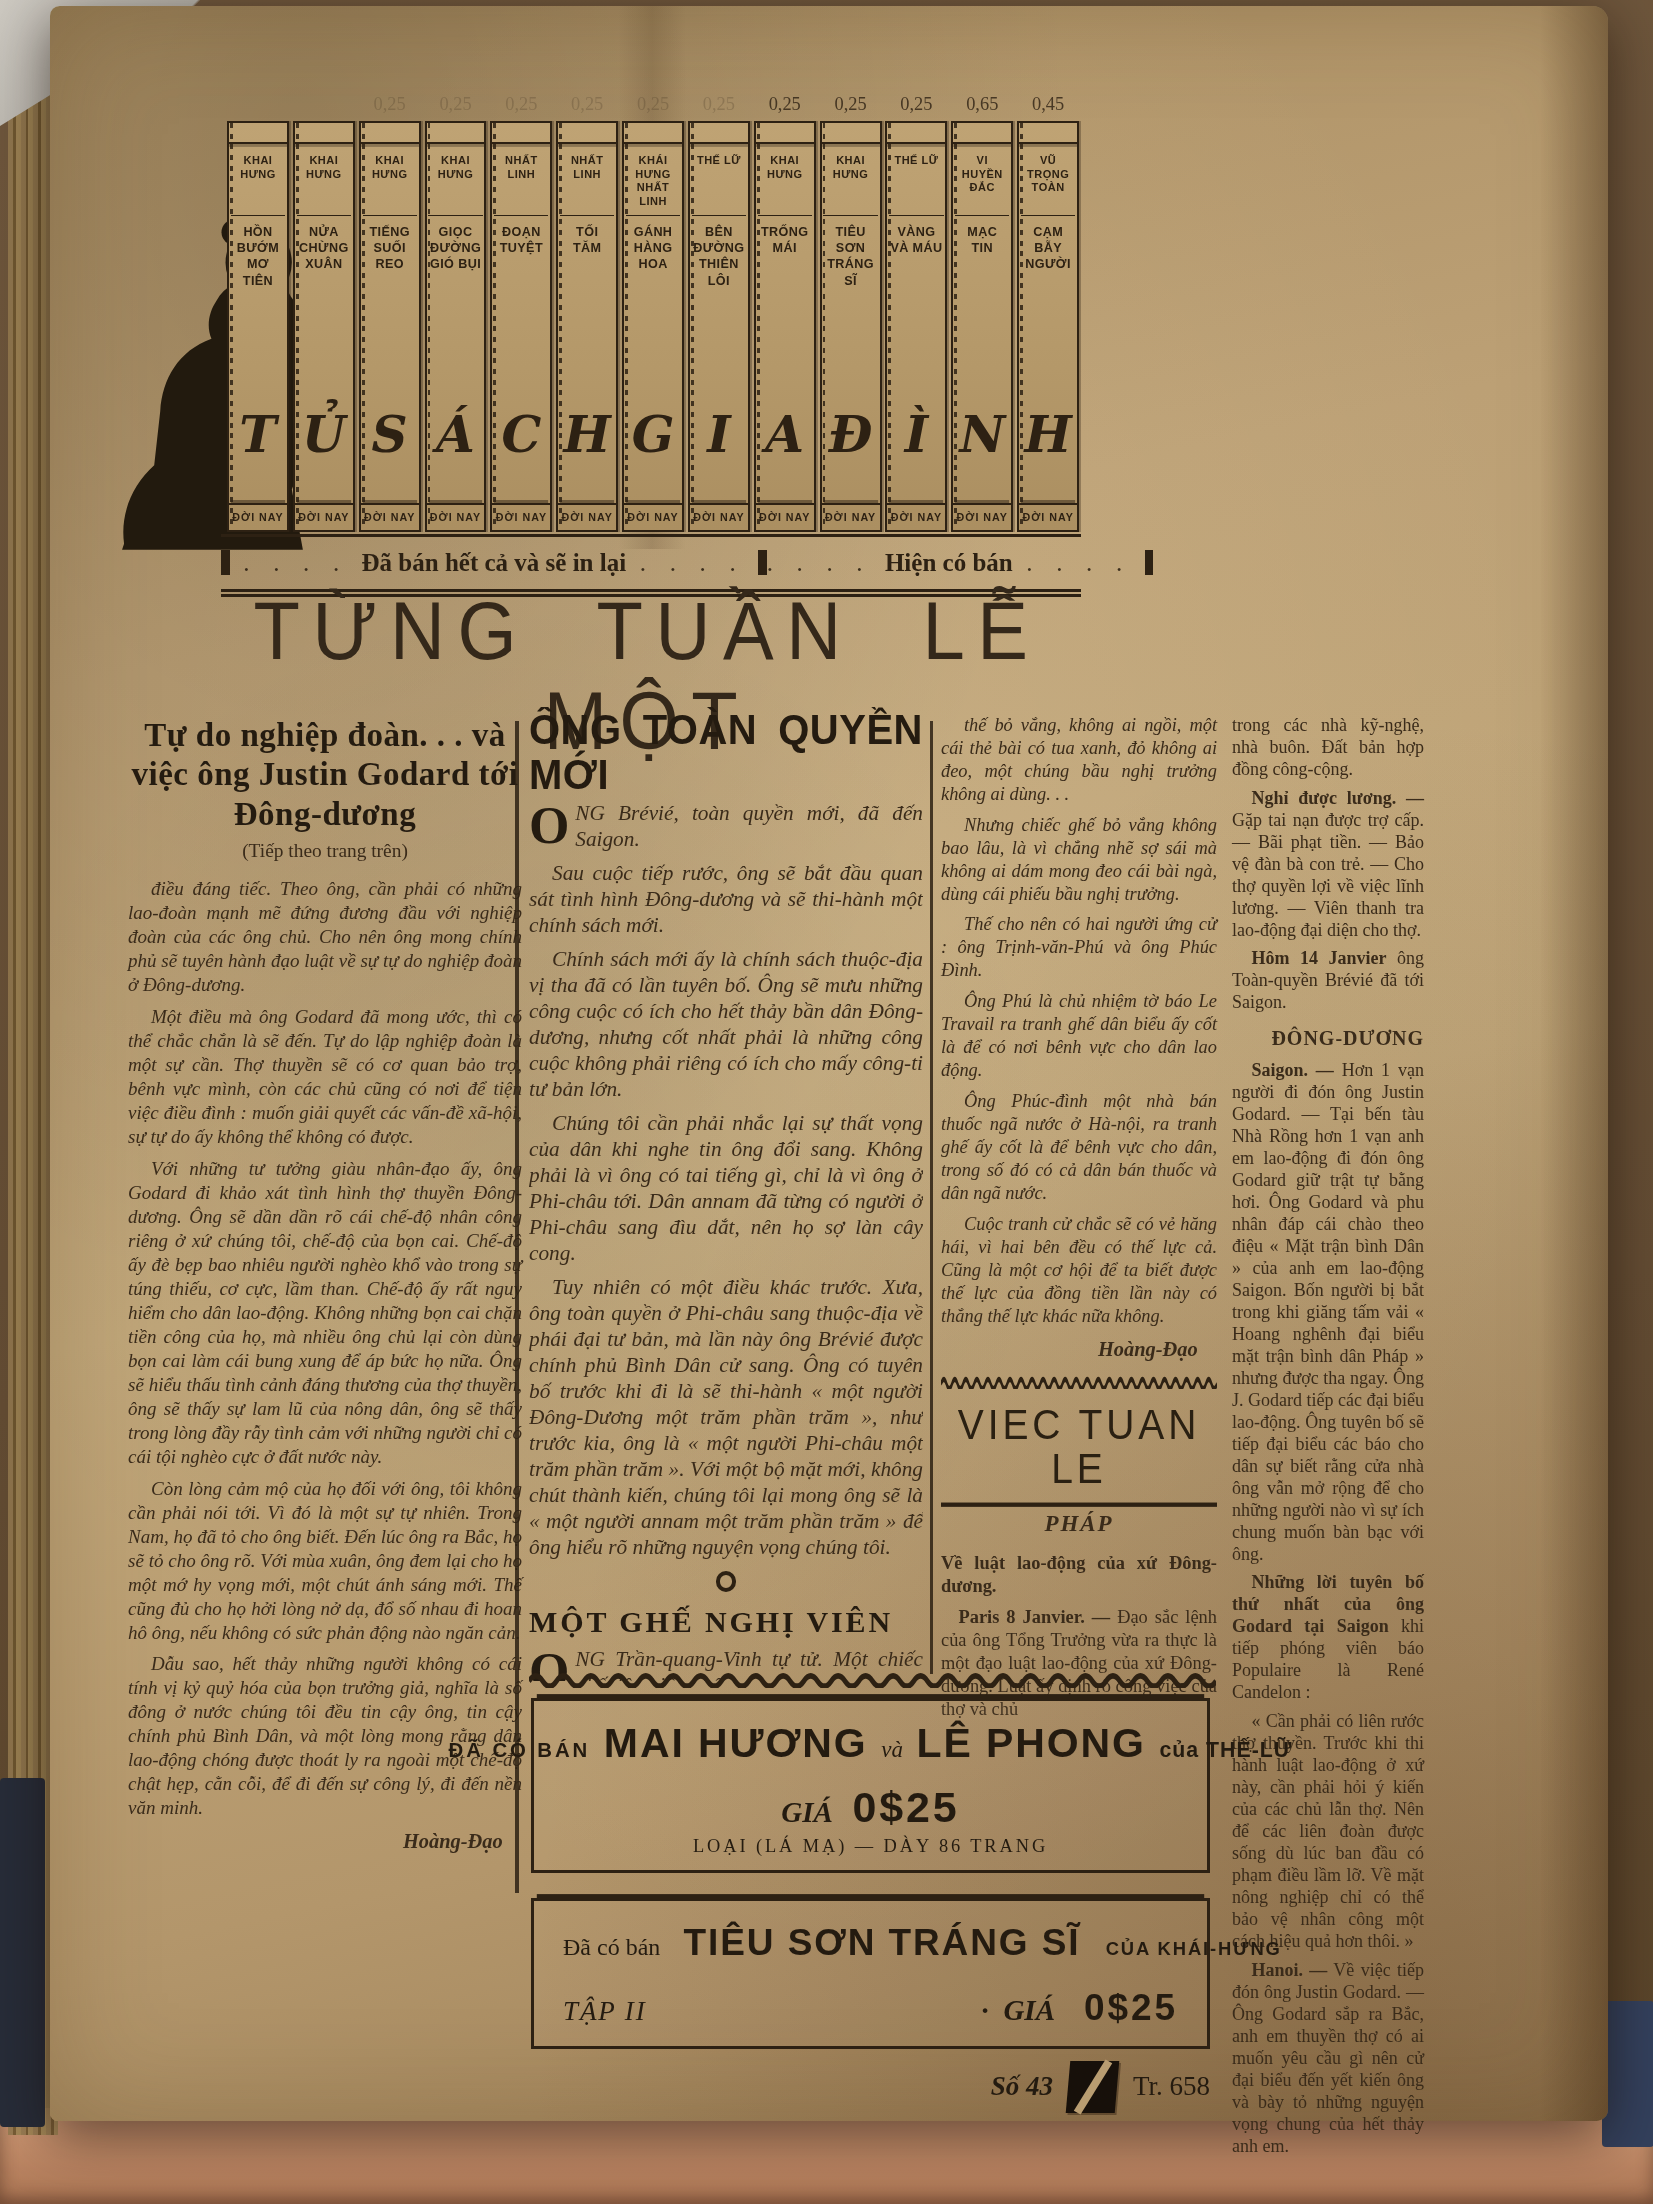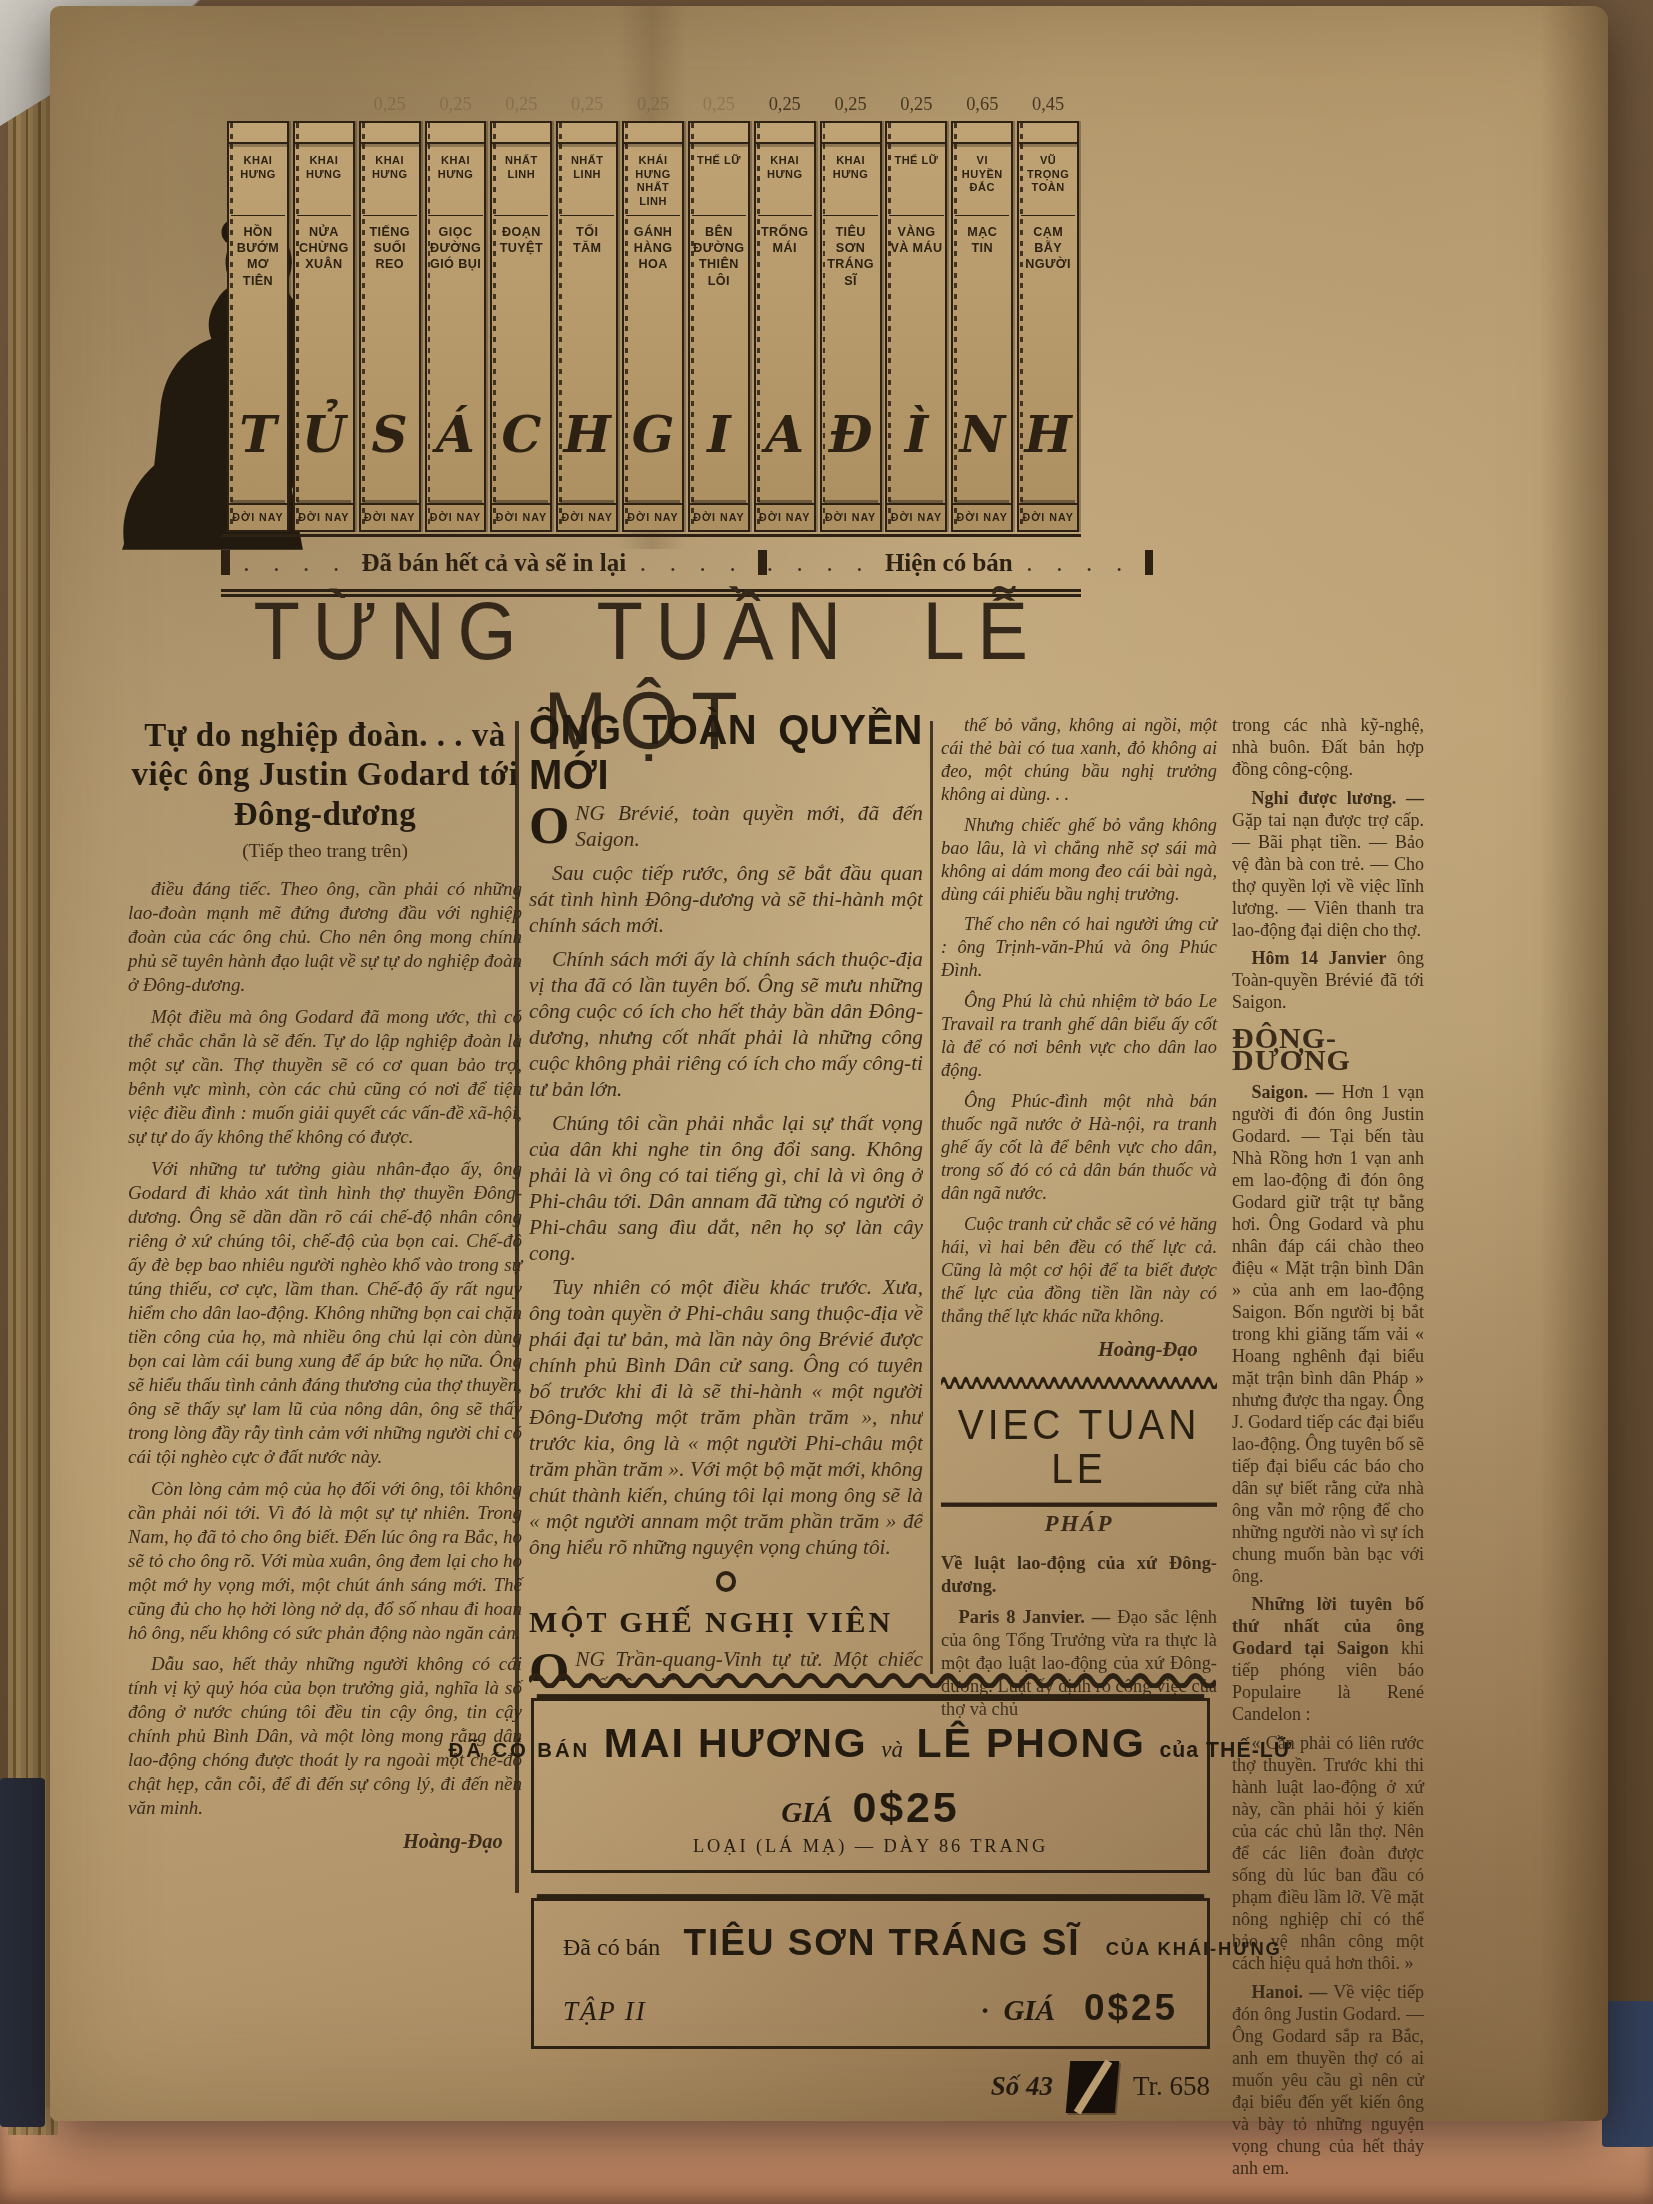--- a/index.html
+++ b/index.html
@@ -98,21 +98,21 @@
   .subhead-italic{text-align:center;font:italic 700 23px/1.4 "Liberation Serif",serif;
            letter-spacing:1.9px;margin-bottom:11.6px;}
   .brief-lead{font-weight:700;text-indent:0 !important;}
   .wavy{display:block;margin:13.6px 0 5.8px;}
   .wavy path{stroke:var(--ink);stroke-width:4.5;fill:none;}
 
   .col4{left:1182px;top:708px;width:192px;font-size:18px;line-height:22px;}
   .col4 p{margin:0 0 6.8px;text-indent:19.4px;}
   .col4 .noindent{text-indent:0;}
   .col4 .lead{font-weight:700;}
-  .col4 .center-head{text-align:left;font-weight:700;font-size:30px;letter-spacing:1px;
+  .col4 .center-head{text-align:right;font-weight:700;font-size:20px;letter-spacing:1px;
            text-indent:0;margin:13.6px 0 9.7px;}
 
   .wavy-main{position:absolute;left:479px;top:1653px;width:687px;height:15.5px;}
 
   
   .adbox{position:absolute;border:3.9px solid var(--ink);color:#241b10;
          box-shadow:0 -9.7px 0 -5.8px var(--ink);background:rgba(255,240,200,.04);}
   .ad1{left:481px;top:1692px;width:679px;height:175px;padding:19.4px 25px 0;box-sizing:border-box;}
   .ad-row1{display:flex;align-items:baseline;justify-content:center;gap:13.6px;white-space:nowrap;}
   .ad-intro{font:700 20.4px "Liberation Sans",sans-serif;letter-spacing:2.9px;}

